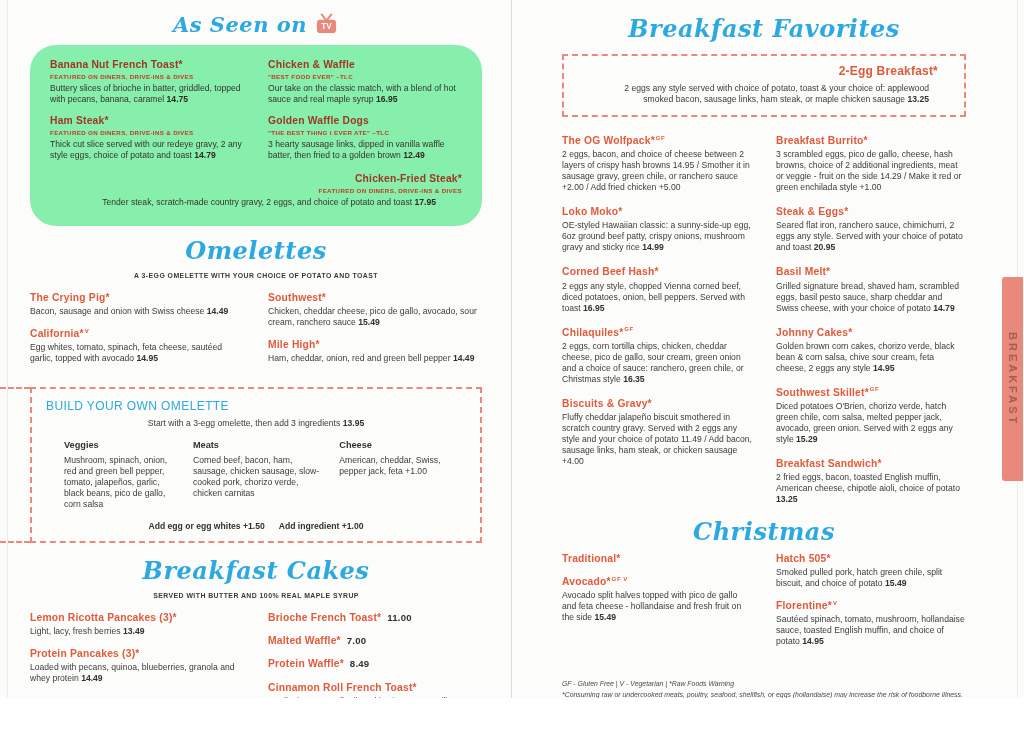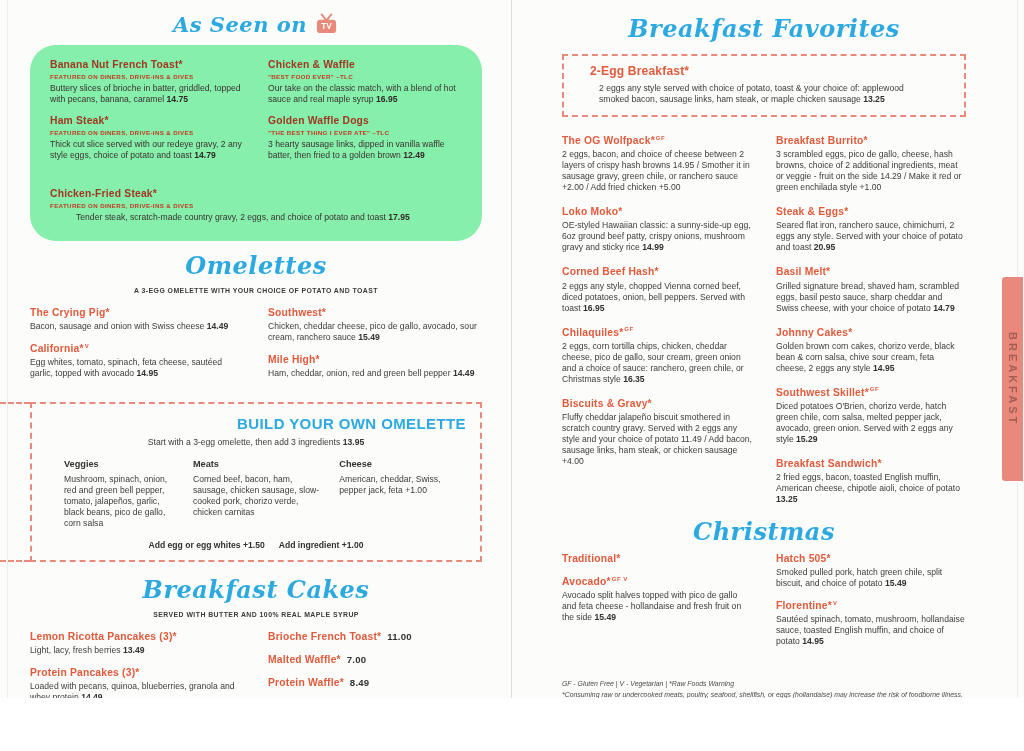--- a/index.html
+++ b/index.html
@@ -44,47 +44,47 @@
 
   
   .tv-box {
     background:#86efac; border-radius:26px; margin-top:6px;
     padding:13px 20px 9px 20px;
   }
   .tv-box .item { margin-bottom:9px; }
   .tv-box .item-name { color:#A03722; }
   .tv-box .item-desc { color:#39322e; }
   .tv-box .price { color:#2f2925; }
-  .tv-featured { text-align:left; margin-top:17px; }
+  .tv-featured { text-align:right; margin-top:2px; }
   .tv-featured .item-desc { max-width:360px; margin:0 auto; }
 
   .sec-gap-sm { margin-top:10px; }
   .sec-gap-md { margin-top:13px; }
 
   
   .byo-box {
     position:relative; border:2px dashed #E8897B; margin-top:13px;
     padding:10px 14px 9px 14px;
   }
   .byo-box::before, .byo-box::after {
     content:""; position:absolute; left:-32px; width:30px; border-top:2px dashed #E8897B;
   }
   .byo-box::before { top:-2px; }
   .byo-box::after  { bottom:-2px; }
-  .byo-title { text-align:right; color:#2BA9E0; font-weight:700; font-size:15px; letter-spacing:.4px; }
+  .byo-title { text-align:left; color:#2BA9E0; font-weight:400; font-size:12px; letter-spacing:.4px; }
   .byo-sub { text-align:center; font-size:8.6px; margin-top:4px; }
   .byo-cols { display:grid; grid-template-columns:1.02fr 1.18fr 1fr; column-gap:18px; margin-top:11px; padding:0 18px; }
   .byo-col-title { font-weight:700; font-size:9.2px; color:#333; margin-bottom:3px; }
   .byo-col-text { color:#3c3c3c; }
   .byo-footer { text-align:center; font-weight:700; font-size:8.6px; color:#323130; margin-top:11px; }
   .byo-gap { display:inline-block; width:14px; }
 
   
   .two-egg-box {
-    border:2px dashed #E8897B; margin-top:9px; padding:8px 26px 10px 26px; text-align:left;
+    border:2px dashed #E8897B; margin-top:9px; padding:8px 26px 10px 26px; text-align:right;
   }
   .two-egg-title { color:#E05A3C; font-weight:700; font-size:12px; letter-spacing:.2px; }
   .two-egg-desc { margin-top:4px; max-width:330px; margin-left:auto; margin-right:auto; }
   .fav-cols { margin-top:17px; }
   .fav-cols .item { margin-bottom:12px; }
   .ben-cols { margin-top:4px; }
 
   .footer-note { margin-top:22px; font-style:italic; color:#4a4a4a; font-size:6.9px; line-height:1.5; }
 
   .breakfast-tab {

